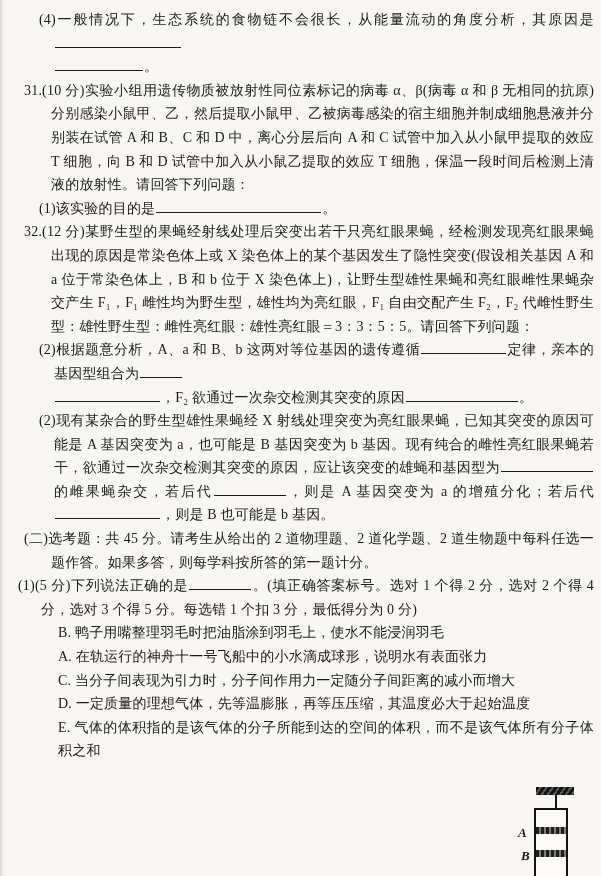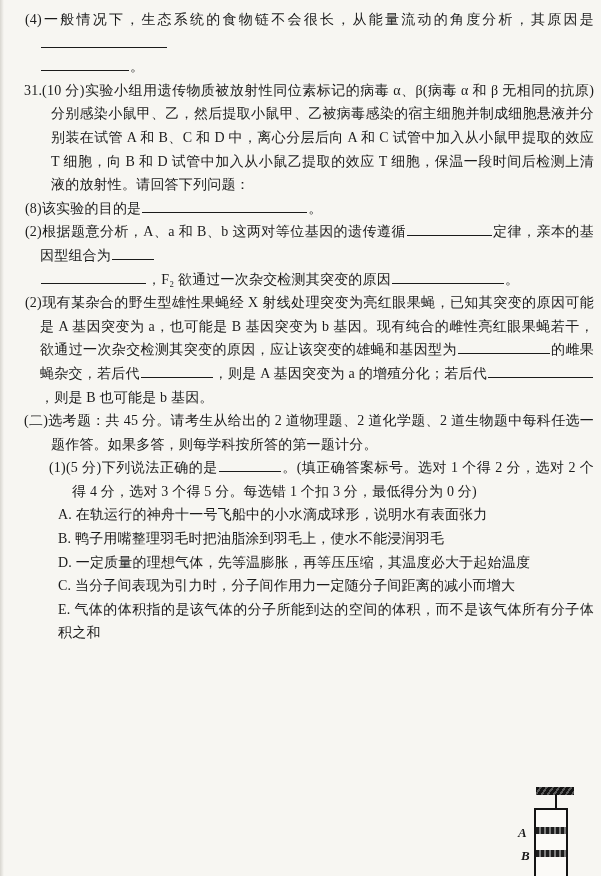--- a/index.html
+++ b/index.html
@@ -26,22 +26,22 @@
     left: 8px;
     top: 8px;
     width: 586px;
     font-size: 14px;
     line-height: 23.6px;
     text-align: justify;
     letter-spacing: 0.2px;
   }
   .para { margin: 0; }
   .qmain { padding-left: 27px; text-indent: -27px; margin-left: 16px; }
-  .sub   { margin-left: 17px; padding-left: 15px; text-indent: -15px; }
-  .sub2  { margin-left: 41px; padding-left: 23px; text-indent: -23px; }
+  .sub   { margin-left: 31px; padding-left: 15px; text-indent: -15px; }
+  .sub2  { margin-left: 10px; padding-left: 23px; text-indent: -23px; }
   .opt   { margin-left: 50px; }
   .blank {
     display: inline-block;
     height: 13px;
     border-bottom: 1.2px solid #1b1b1b;
     margin: 0 1px;
   }
   
   .figure {
     position: absolute;
@@ -90,29 +90,30 @@
   .plabel-b { left: 30px; top: 62px; }
 </style>
 </head>
 <body>
 
 <div class="scan-edge"></div>
 
 <div class="doc">
     <div class="para sub"><span>(4)一般情况下，生态系统的食物链不会很长，从能量流动的角度分析，其原因是</span><span class="blank" style="width: 126px;"></span><br><span class="blank" style="width: 88px;"></span><span>。</span></div>
     <div class="para qmain"><span>31.(10 分)实验小组用遗传物质被放射性同位素标记的病毒 α、β(病毒 α 和 β 无相同的抗原)分别感染小鼠甲、乙，然后提取小鼠甲、乙被病毒感染的宿主细胞并制成细胞悬液并分别装在试管 A 和 B、C 和 D 中，离心分层后向 A 和 C 试管中加入从小鼠甲提取的效应 T 细胞，向 B 和 D 试管中加入从小鼠乙提取的效应 T 细胞，保温一段时间后检测上清液的放射性。请回答下列问题：</span></div>
-    <div class="para sub"><span>(8)该实验的目的是</span><span class="blank" style="width: 165px;"></span><span>。</span></div>
+    <div class="para sub"><span>(1)该实验的目的是</span><span class="blank" style="width: 165px;"></span><span>。</span></div>
+    <div class="para qmain"><span>32.(12 分)某野生型的果蝇经射线处理后突变出若干只亮红眼果蝇，经检测发现亮红眼果蝇出现的原因是常染色体上或 X 染色体上的某个基因发生了隐性突变(假设相关基因 A 和 a 位于常染色体上，B 和 b 位于 X 染色体上)，让野生型雄性果蝇和亮红眼雌性果蝇杂交产生 F₁，F₁ 雌性均为野生型，雄性均为亮红眼，F₁ 自由交配产生 F₂，F₂ 代雌性野生型：雄性野生型：雌性亮红眼：雄性亮红眼＝3：3：5：5。请回答下列问题：</span></div>
     <div class="para sub"><span>(2)根据题意分析，A、a 和 B、b 这两对等位基因的遗传遵循</span><span class="blank" style="width: 85px;"></span><span>定律，亲本的基因型组合为</span><span class="blank" style="width: 42px;"></span><br><span class="blank" style="width: 105px;"></span><span>，F₂ 欲通过一次杂交检测其突变的原因</span><span class="blank" style="width: 112px;"></span><span>。</span></div>
     <div class="para sub"><span>(2)现有某杂合的野生型雄性果蝇经 X 射线处理突变为亮红眼果蝇，已知其突变的原因可能是 A 基因突变为 a，也可能是 B 基因突变为 b 基因。现有纯合的雌性亮红眼果蝇若干，欲通过一次杂交检测其突变的原因，应让该突变的雄蝇和基因型为</span><span class="blank" style="width: 92px;"></span><span>的雌果蝇杂交，若后代</span><span class="blank" style="width: 72px;"></span><span>，则是 A 基因突变为 a 的增殖分化；若后代</span><span class="blank" style="width: 105px;"></span><span>，则是 B 也可能是 b 基因。</span></div>
     <div class="para qmain"><span>(二)选考题：共 45 分。请考生从给出的 2 道物理题、2 道化学题、2 道生物题中每科任选一题作答。如果多答，则每学科按所答的第一题计分。</span></div>
     <div class="para sub2"><span>(1)(5 分)下列说法正确的是</span><span class="blank" style="width: 62px;"></span><span>。(填正确答案标号。选对 1 个得 2 分，选对 2 个得 4 分，选对 3 个得 5 分。每选错 1 个扣 3 分，最低得分为 0 分)</span></div>
+    <div class="para opt"><span>B. 鸭子用嘴整理羽毛时把油脂涂到羽毛上，使水不能浸润羽毛</span></div>
     <div class="para opt"><span>A. 在轨运行的神舟十一号飞船中的小水滴成球形，说明水有表面张力</span></div>
-    <div class="para opt"><span>B. 鸭子用嘴整理羽毛时把油脂涂到羽毛上，使水不能浸润羽毛</span></div>
+    <div class="para opt"><span>C. 当分子间表现为引力时，分子间作用力一定随分子间距离的减小而增大</span></div>
     <div class="para opt"><span>D. 一定质量的理想气体，先等温膨胀，再等压压缩，其温度必大于起始温度</span></div>
-    <div class="para opt"><span>C. 当分子间表现为引力时，分子间作用力一定随分子间距离的减小而增大</span></div>
     <div class="para opt"><span>E. 气体的体积指的是该气体的分子所能到达的空间的体积，而不是该气体所有分子体积之和</span></div>
   </div>
 
 <div class="figure">
   <div class="ceiling"></div>
   <div class="rod"></div>
   <div class="cylinder">
     <div class="piston piston-a"></div>
     <div class="piston piston-b"></div>
   </div>

